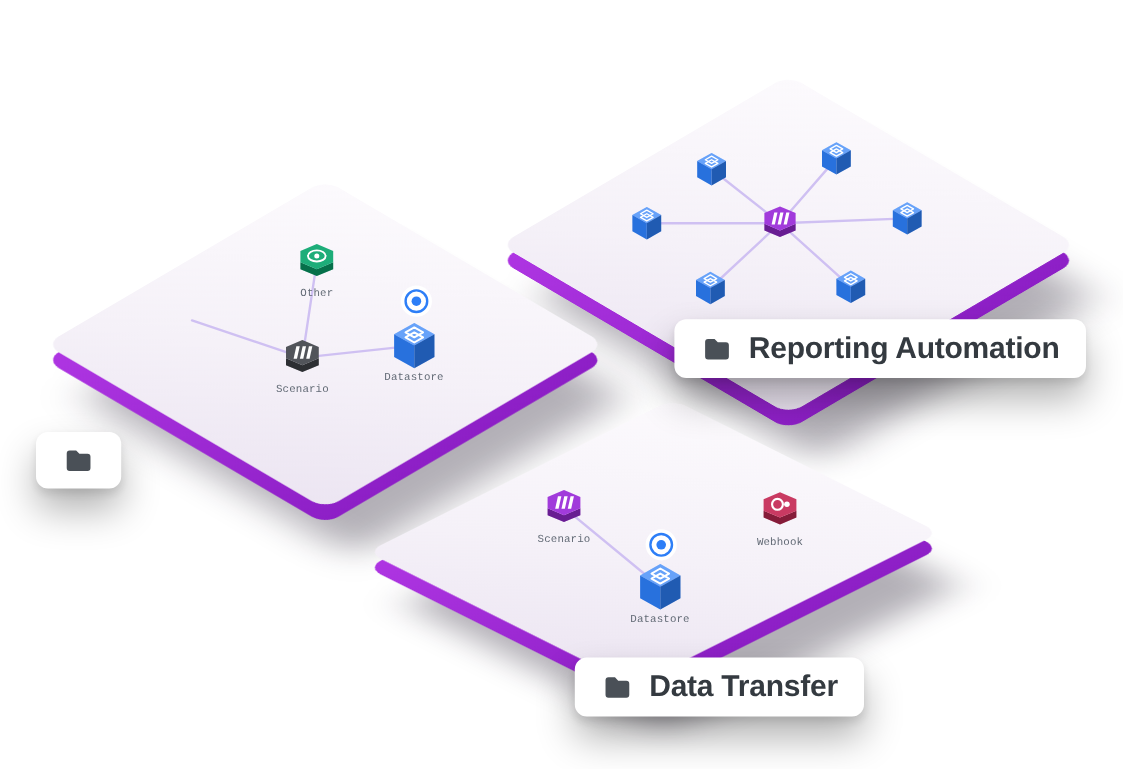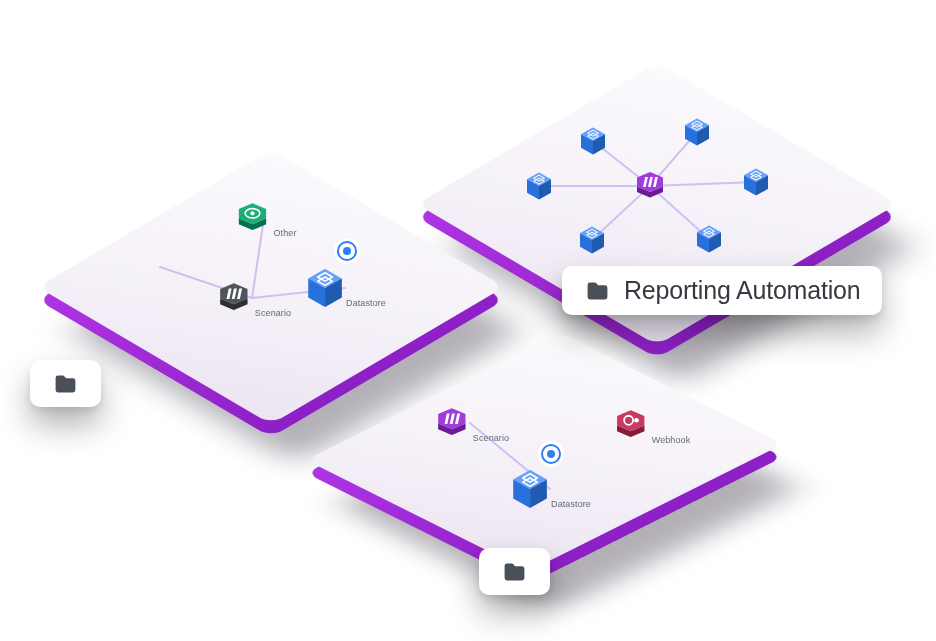--- a/index.html
+++ b/index.html
@@ -29,23 +29,24 @@
     transform:rotateX(var(--tilt)) rotateZ(45deg);
   }
 
   
   .connectors { position:absolute; left:0; top:0; z-index:2; pointer-events:none; }
   .connectors line { stroke:var(--connector); stroke-width:2; stroke-linecap:round; }
 
   
   .node {
     position:absolute; z-index:3;
-    display:flex; flex-direction:row; align-items:flex-end;
+    display:flex; flex-direction:column; align-items:center;
     transform:translate(-50%,-21px);
     width:max-content;
+    font-family:Liberation Mono, monospace;
   }
   .node-icon { width:42px; height:42px; display:block; }
   .node-label { font-size:9px; line-height:11px; color:var(--label-text); margin-top:1px; letter-spacing:.1px; }
 
   .hub-icon { position:absolute; z-index:3; width:40px; height:40px; transform:translate(-50%,-50%); }
   .spoke-icon { position:absolute; z-index:3; width:30px; height:30px; transform:translate(-50%,-50%); }
 
   .port {
     position:absolute; z-index:3;
     width:20px; height:20px; transform:translate(-50%,-50%);
@@ -57,21 +58,21 @@
   .port-dot { width:8px; height:8px; border-radius:50%; background:var(--datastore-blue); }
 
   
   .pill {
     position:absolute; z-index:5;
     display:inline-flex; align-items:center; gap:13px;
     background:#ffffff; border-radius:10px;
     padding:10px 22px;
     box-shadow:0 18px 32px rgba(0,0,0,.30), 0 4px 8px rgba(0,0,0,.10);
   }
-  .pill-text { font-size:25px; font-weight:400; color:var(--pill-text); letter-spacing:-.2px; white-space:nowrap; }
+  .pill-text { font-size:25px; font-weight:700; color:var(--pill-text); letter-spacing:-.2px; white-space:nowrap; }
   .folder-icon { width:27px; height:27px; color:var(--pill-icon); flex:none; }
 </style>
 </head>
 <body>
 
 <svg width="0" height="0" style="position:absolute" aria-hidden="true">
   <defs>
     <g id="sym-cube">
       <polygon points="20,2 36,11 20,20 4,11" fill="currentColor"></polygon>
       <polygon points="20,2 36,11 20,20 4,11" fill="#ffffff" opacity="0.28"></polygon>
@@ -250,15 +251,16 @@
     <svg class="folder-icon" viewBox="0 0 24 24">
         <use href="#glyph-folder"></use>
       </svg>
     <span class="pill-text">Reporting Automation</span>
   </div>
 
   <div class="pill" style="left:479px; top:548px">
     <svg class="folder-icon" viewBox="0 0 24 24">
         <use href="#glyph-folder"></use>
       </svg>
+    <span class="pill-text">Data Transfer</span>
   </div>
 
 </div>
 
 </body></html>

